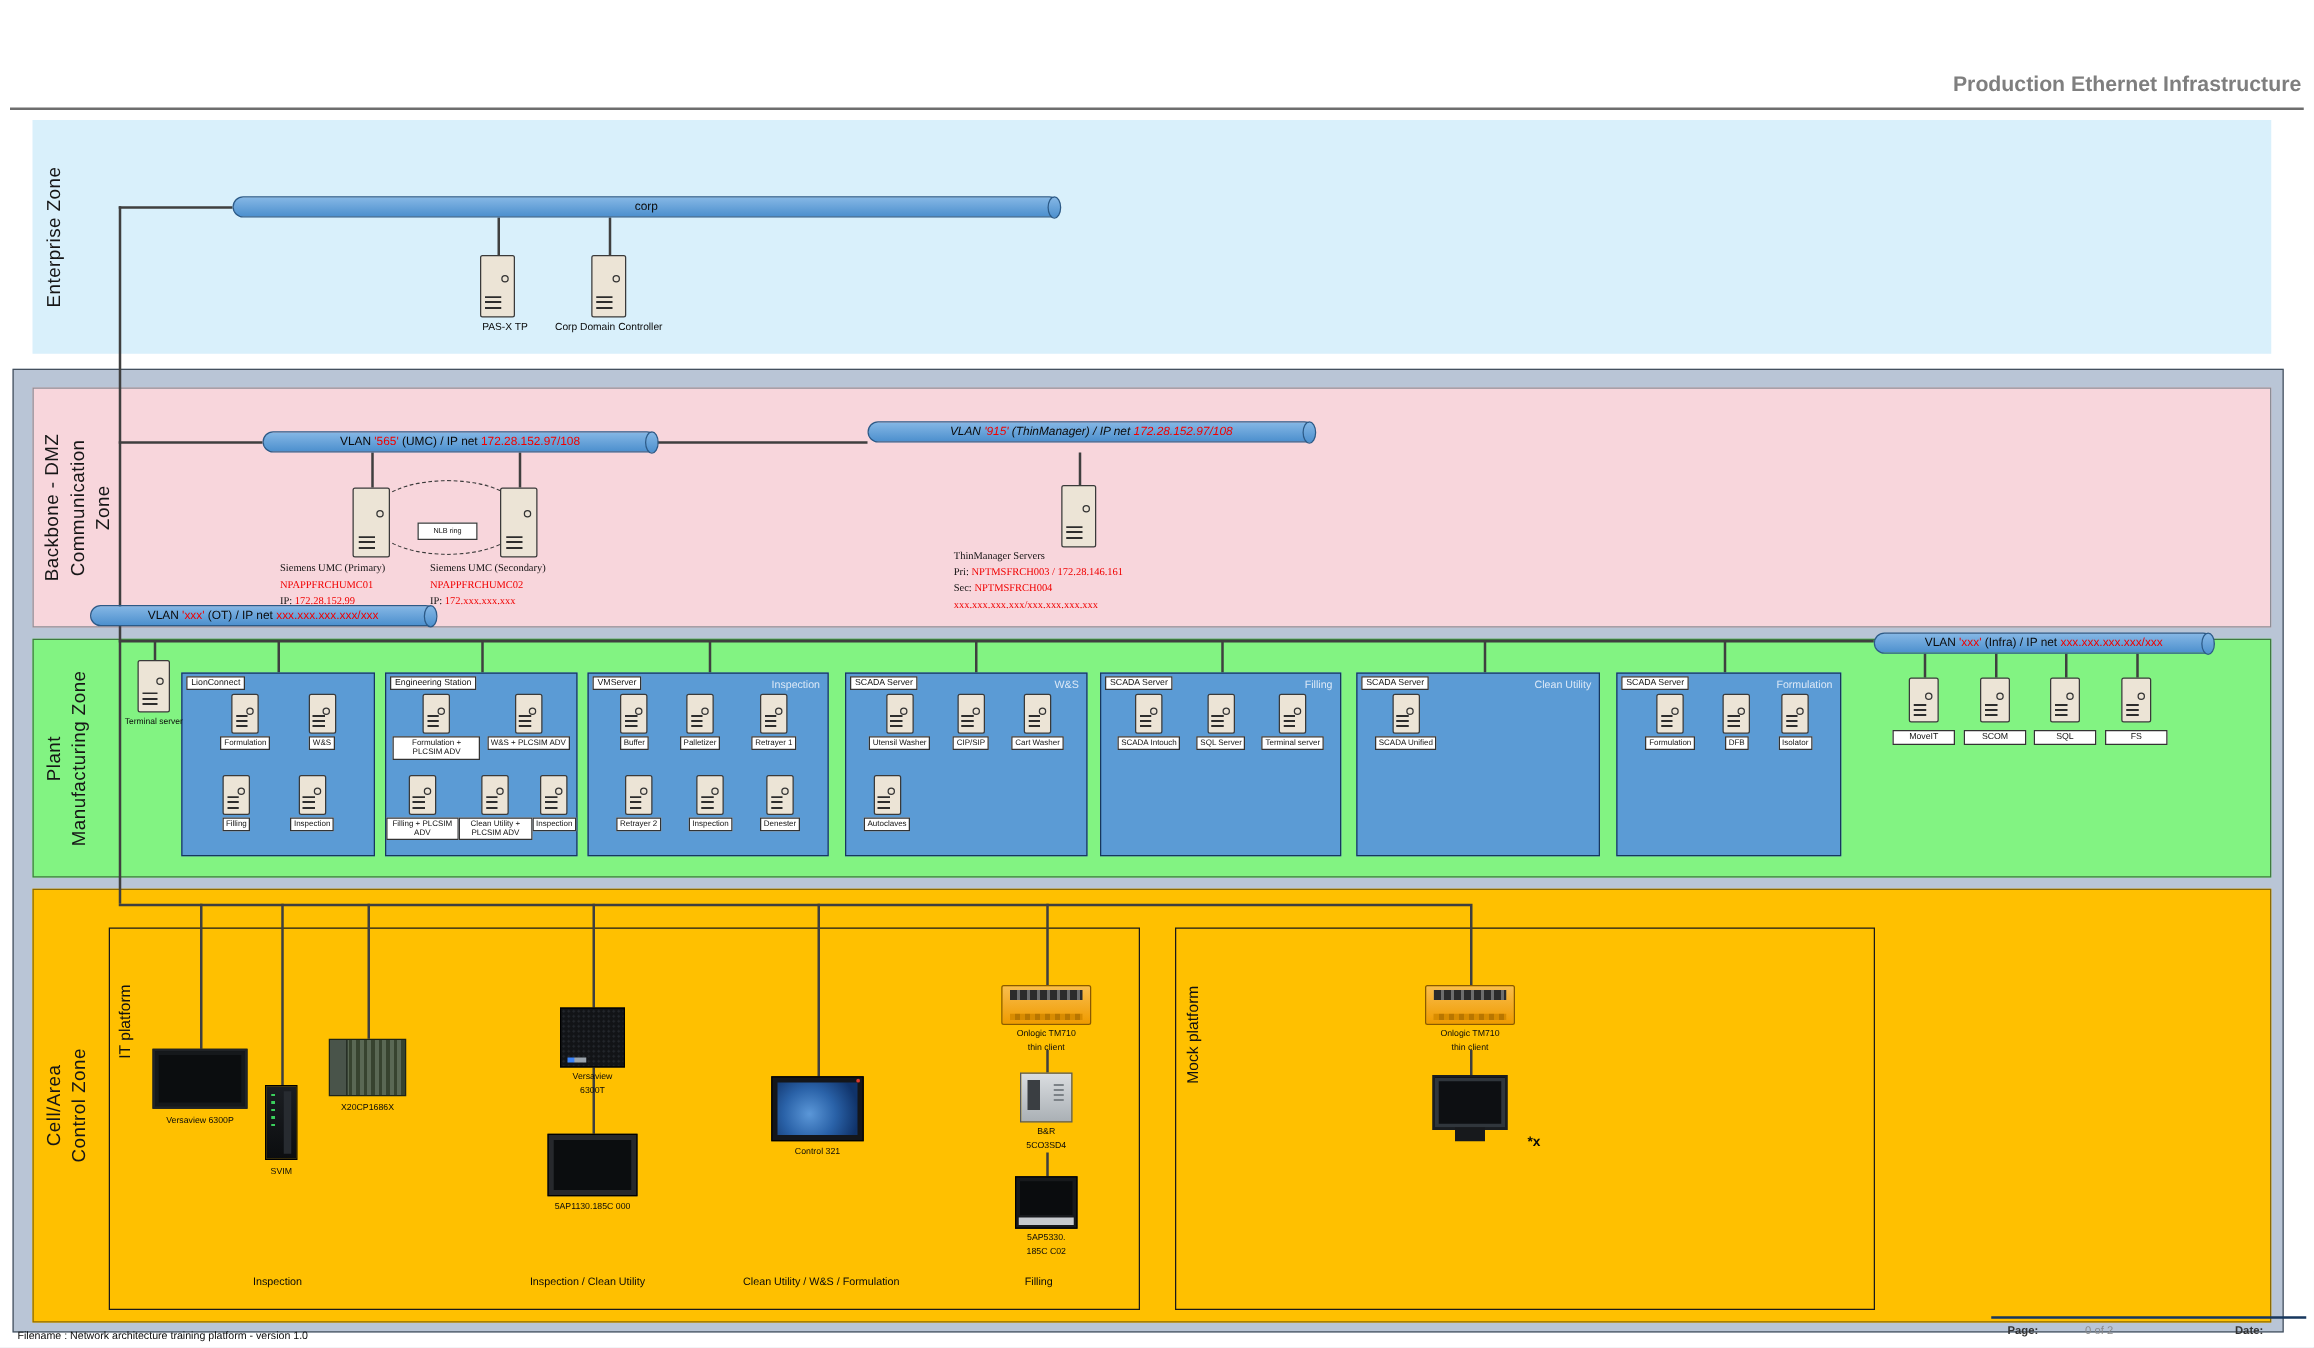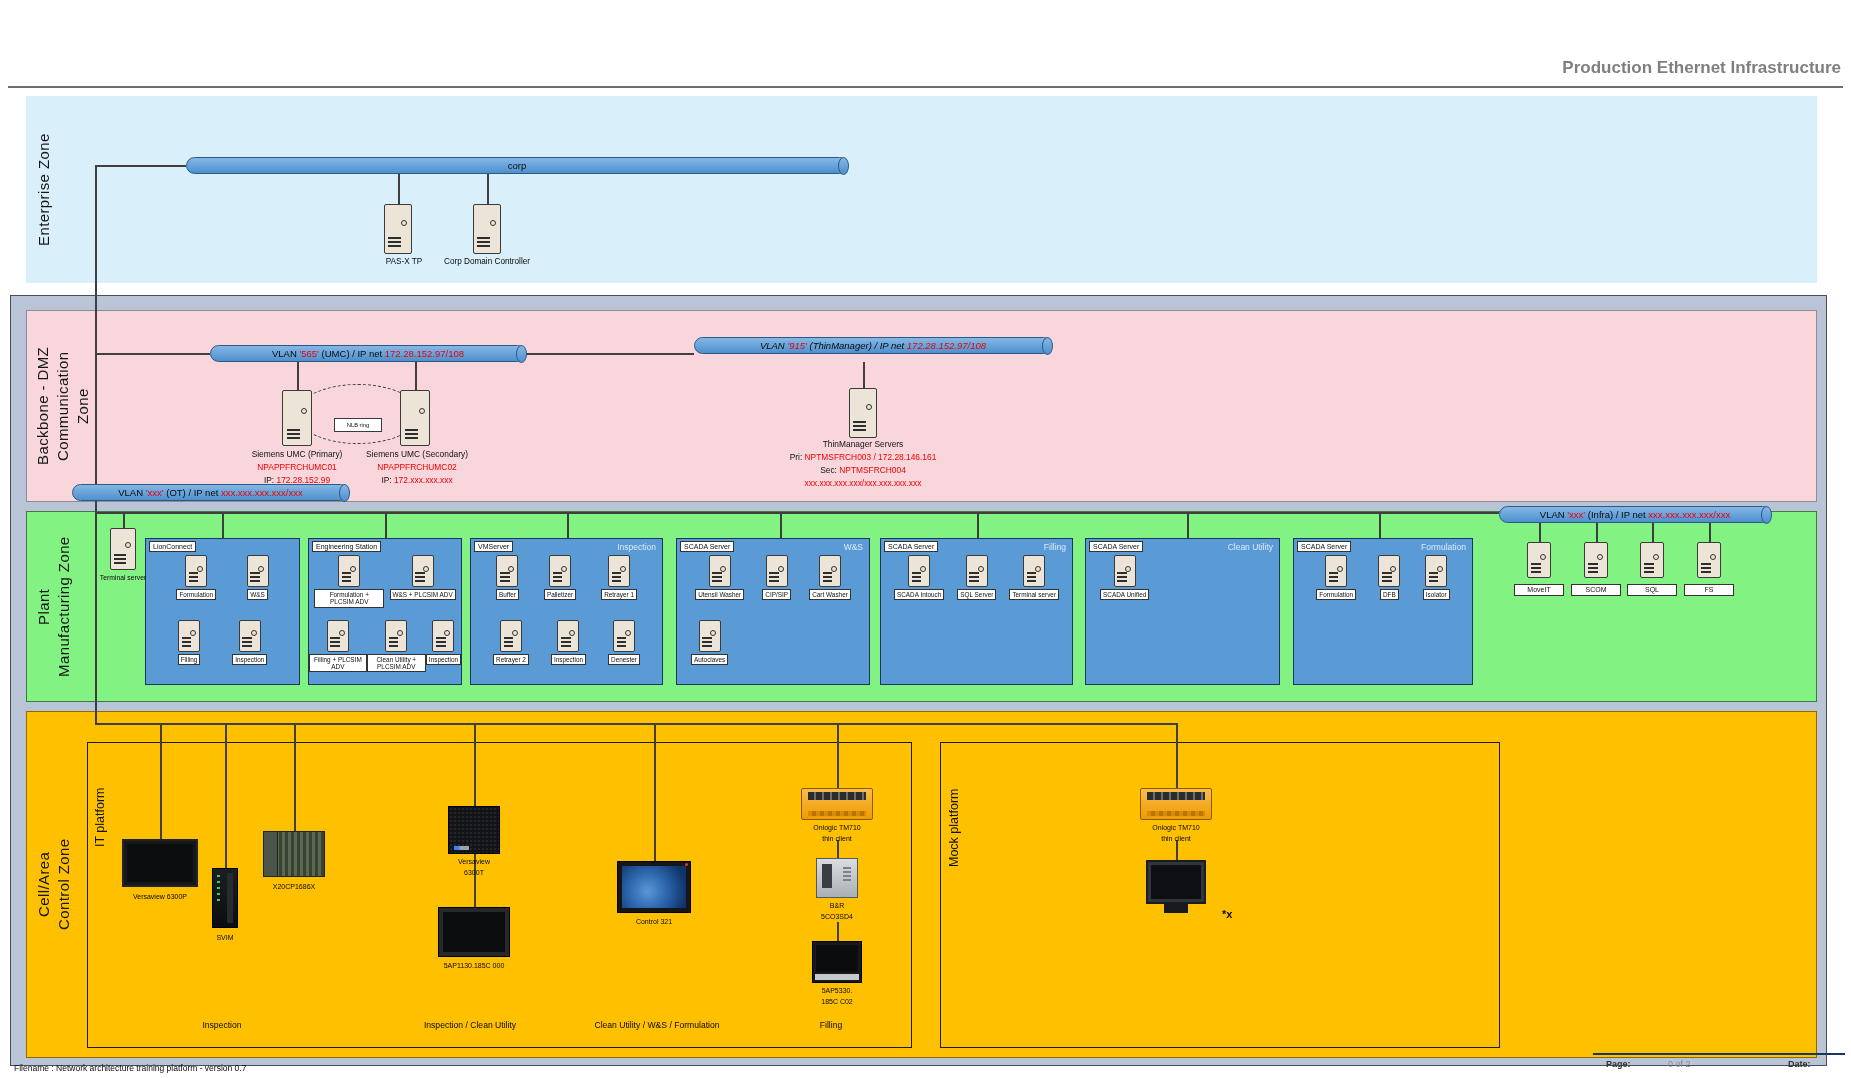--- a/index.html
+++ b/index.html
@@ -37,21 +37,21 @@
   .line{position:absolute;background:#3f3f3f;z-index:3;}
   
   .srv{position:relative;background:#ece4d6;border:1.2px solid #3a3a3a;border-radius:2px;
     box-sizing:border-box;z-index:5;}
   .srv .dot{position:absolute;right:16%;top:32%;width:4px;height:4px;border:1px solid #333;
     border-radius:50%;background:#ece4d6;}
   .srv .vents{position:absolute;left:13%;bottom:10%;width:48%;height:11px;
     background:repeating-linear-gradient(to bottom,#2d2d2d 0 1.6px,transparent 1.6px 4.2px);}
   .caption{position:absolute;transform:translateX(-50%);font-size:8.2px;color:#0a0a0a;
     text-align:center;white-space:nowrap;z-index:5;}
-  .tblock{position:absolute;font-size:8.4px;line-height:13px;text-align:center;z-index:5;}
+  .tblock{position:absolute;font-size:8.4px;line-height:13px;z-index:5;font-family:Liberation Serif, serif;}
   
   .nlb-ellipse{position:absolute;left:296px;top:384px;width:122px;height:58px;
     border:1.5px dashed #3a3a3a;border-radius:50%;z-index:4;}
   .nlb-chip{position:absolute;left:334px;top:418px;width:46px;height:12px;background:#fff;
     border:1px solid #3a3a3a;font-size:5.8px;display:flex;align-items:center;
     justify-content:center;z-index:7;}
   
   .bbox{position:absolute;top:538px;height:147px;background:#5b9bd5;border:1.4px solid #17375e;
     box-sizing:border-box;z-index:4;}
   .bhead{position:absolute;left:3px;top:2px;background:#fff;border:1px solid #333;
@@ -221,21 +221,21 @@
     <div>ThinManager Servers</div>
     <div><span>Pri: </span><span class="red">NPTMSFRCH003 / 172.28.146.161</span></div>
     <div><span>Sec: </span><span class="red">NPTMSFRCH004</span></div>
     <div class="red">xxx.xxx.xxx.xxx/xxx.xxx.xxx.xxx</div>
   </div>
 
   <div class="caption" style="left:123px;top:574px;font-size:6.8px;">Terminal server</div>
 
   <div class="note" style="left:1222px;top:908px;">*x</div>
 
-  <div class="filename">Filename : Network architecture training platform - version 0.7</div>
+  <div class="filename">Filename : Network architecture training platform - version 1.0</div>
   <div class="pgline"></div>
   <span class="pgtext bold" style="left:1606px;">Page:</span>
   <span class="pgtext muted" style="left:1668px;">0 of 2</span>
   <span class="pgtext bold" style="left:1788px;">Date:</span>
 
   <div id="layer-items">
       <div class="srv" style="position: absolute; left: 384px; top: 204px; width: 28px; height: 50px;">
         <span class="dot"></span>
         <span class="vents"></span>
       </div>

